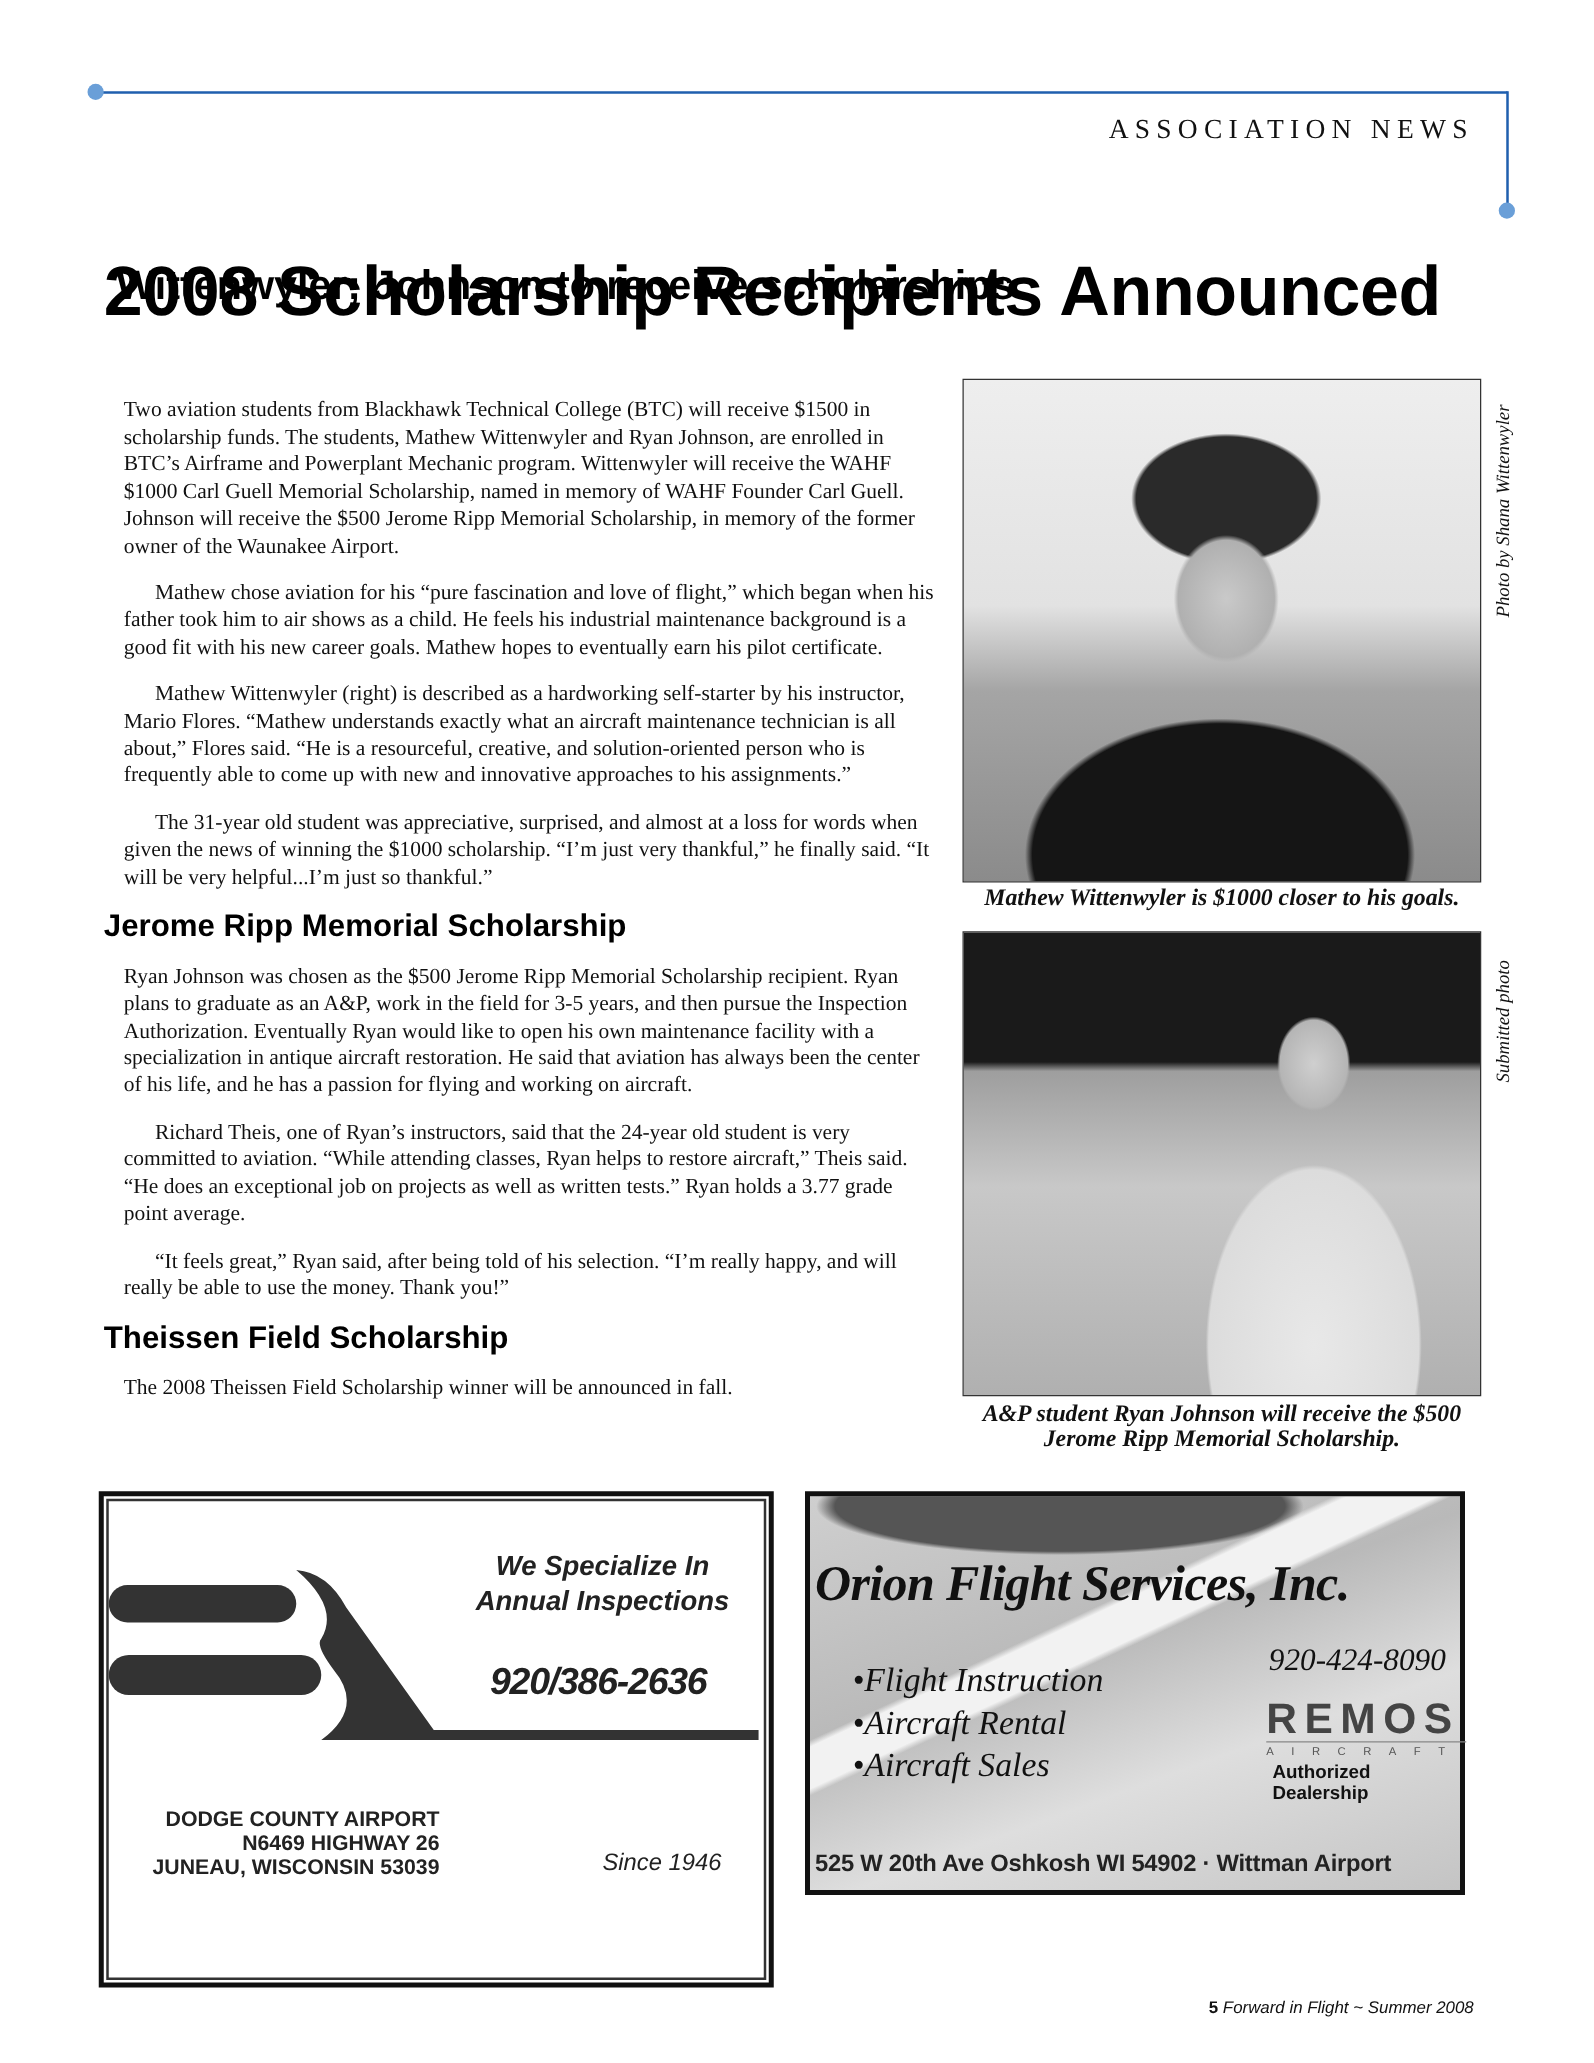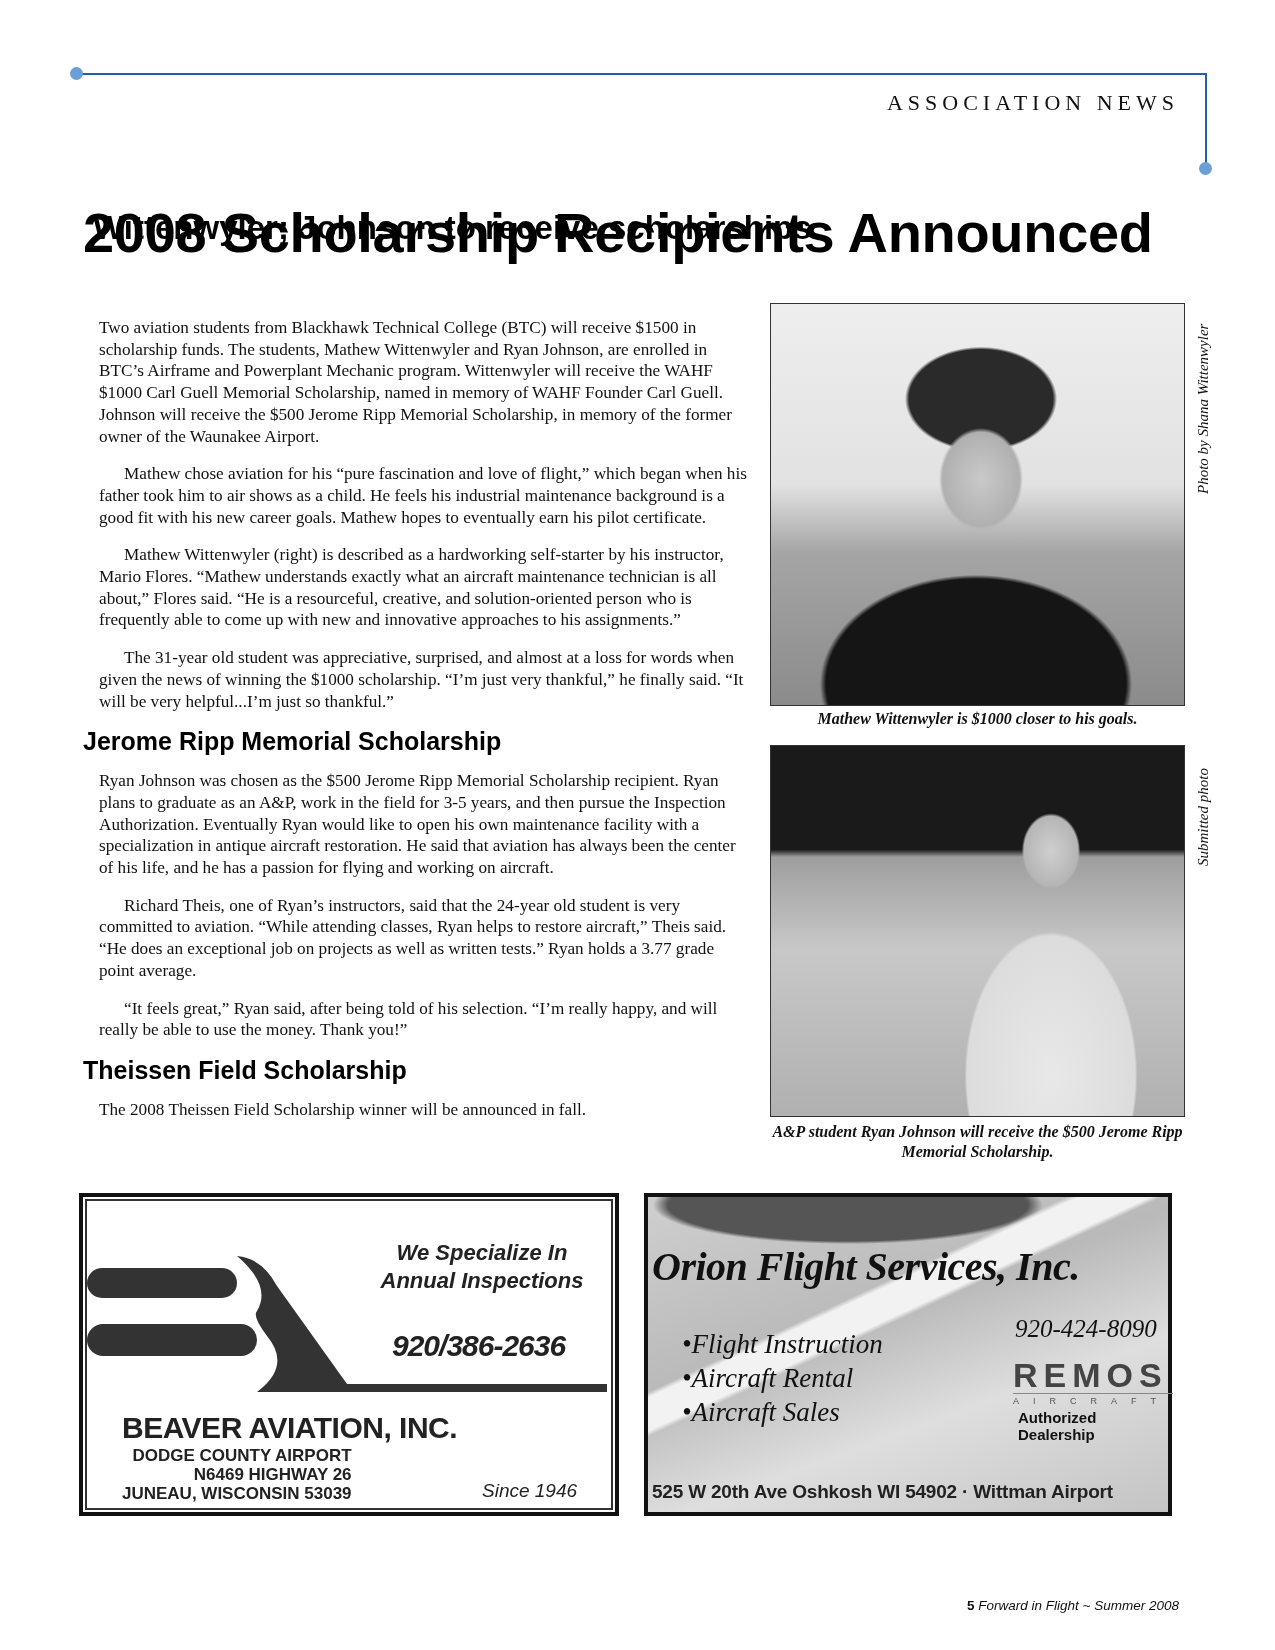--- a/index.html
+++ b/index.html
@@ -32,27 +32,27 @@
   .photo2 { left: 770px; top: 745px; width: 413px; height: 370px;
     background:
       radial-gradient(ellipse 45px 58px at 280px 105px, #cfcfcf 0%, #b5b5b5 60%, transparent 65%),
       radial-gradient(ellipse 120px 200px at 280px 330px, #e8e8e8 0%, #dcdcdc 70%, transparent 72%),
       linear-gradient(180deg, #1a1a1a 0%, #1a1a1a 28%, #9e9e9e 30%, #c8c8c8 55%, #b0b0b0 100%); }
 
   .credit { position: absolute; font-style: italic; font-size: 15px; color: #111; transform-origin: left top; transform: rotate(-90deg); white-space: nowrap; }
   .credit1 { left: 1195px; top: 494px; }
   .credit2 { left: 1195px; top: 866px; }
 
-  .caption { position: absolute; font-weight: bold; font-style: italic; font-size: 16px; line-height: 20px; text-align: center; color: #111; }
+  .caption { position: absolute; font-weight: bold; font-style: italic; font-size: 19px; line-height: 20px; text-align: center; color: #111; }
   .caption1 { left: 770px; top: 709px; width: 415px; }
   .caption2 { left: 770px; top: 1122px; width: 415px; }
 
   
   .ad { position: absolute; border: 4px solid #111; box-sizing: border-box; }
-  .ad-beaver { left: 79px; top: 1193px; width: 540px; height: 323px; background: #fff; }
+  .ad-beaver { left: 79px; top: 1193px; width: 540px; height: 397px; background: #fff; }
   .beaver-inner { position: absolute; left: 2px; top: 2px; right: 2px; bottom: 2px; border: 2px solid #333; }
   .beaver-logo { position: absolute; left: 0; top: 55px; width: 520px; height: 140px; }
   .beaver-tag { position: absolute; left: 285px; top: 38px; width: 220px; font-family: "Liberation Sans", sans-serif; font-weight: bold; font-style: italic; font-size: 22px; line-height: 28px; text-align: center; color: #222; }
   .beaver-phone { position: absolute; left: 305px; top: 128px; font-family: "Liberation Sans", sans-serif; font-weight: bold; font-style: italic; font-size: 30px; color: #222; letter-spacing: -1px; }
   .beaver-name { position: absolute; left: 35px; top: 210px; font-family: "Liberation Sans", sans-serif; font-weight: bold; font-size: 30px; color: #222; letter-spacing: -0.5px; }
   .beaver-addr { position: absolute; left: 35px; top: 245px; font-family: "Liberation Sans", sans-serif; font-size: 17px; line-height: 19px; color: #222; font-weight: bold; text-align: right; }
   .beaver-since { position: absolute; left: 395px; top: 279px; font-family: "Liberation Sans", sans-serif; font-style: italic; font-size: 19px; color: #222; }
 
   .ad-orion { left: 644px; top: 1193px; width: 528px; height: 323px;
     background:
@@ -110,21 +110,20 @@
 
 <div class="ad ad-beaver">
   <div class="beaver-inner">
     <svg class="beaver-logo" viewBox="0 0 520 140">
       <rect x="0" y="12" width="150" height="30" rx="15" fill="#333"></rect>
       <rect x="0" y="68" width="170" height="32" rx="16" fill="#333"></rect>
       <path d="M150 0 Q175 2 190 30 L260 128 L520 128 L520 136 L170 136 Q205 110 180 80 Q165 60 170 55 Q185 30 150 0 Z" fill="#333"></path>
     </svg>
     <div class="beaver-tag">We Specialize In Annual Inspections</div>
     <div class="beaver-phone">920/386-2636</div>
-    <div class="beaver-name">BEAVER AVIATION, INC.</div>
     <div class="beaver-addr">
       <div>DODGE COUNTY AIRPORT</div>
       <div>N6469 HIGHWAY 26</div>
       <div>JUNEAU, WISCONSIN  53039</div>
     </div>
     <div class="beaver-since">Since 1946</div>
   </div>
 </div>
 
 <div class="ad ad-orion">

